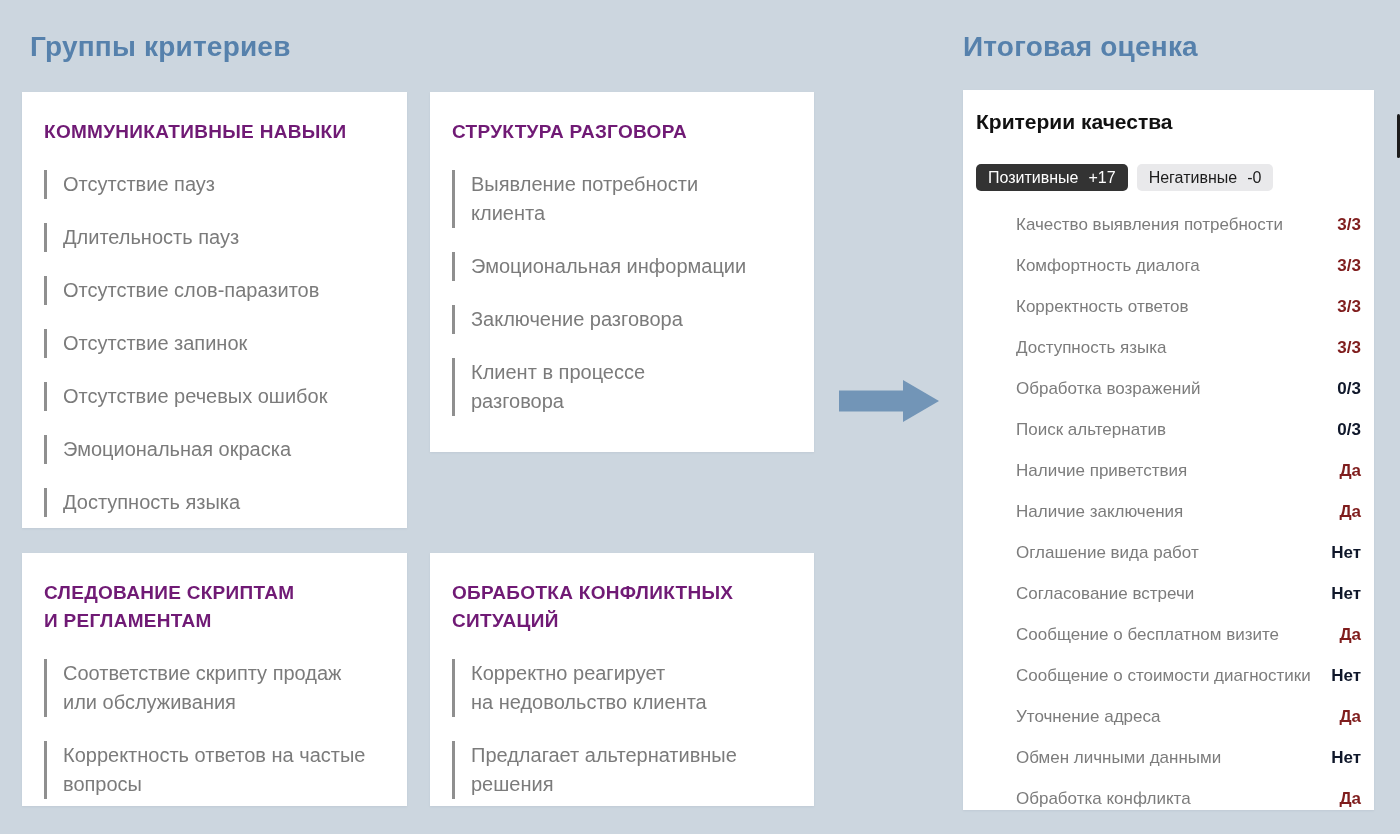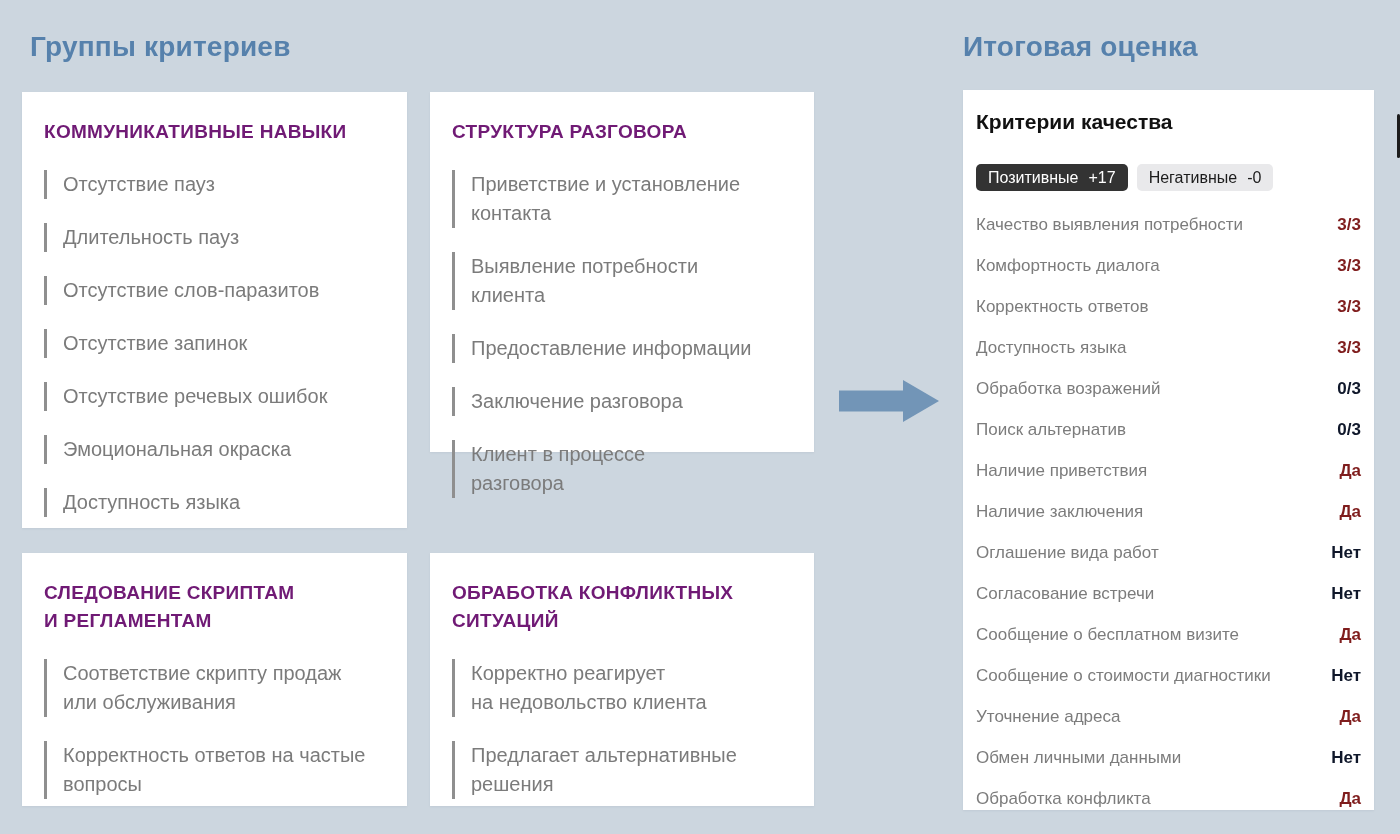--- a/index.html
+++ b/index.html
@@ -55,21 +55,21 @@
   .badge {
     display:inline-flex; align-items:center; gap:10px;
     height:27px; padding:0 12px; border-radius:5px;
     font-size:16px; white-space:nowrap;
   }
   .badge.dark  { background:#333333; color:#ffffff; }
   .badge.light { background:#e9e9eb; color:#1c1c1c; }
 
   .summary-rows { margin-top:13px; }
   .summary-row {
-    height:41px; display:flex; justify-content:space-between; align-items:center;
+    height:41px; display:flex; justify-content:space-between; align-items:center;margin-left:40px;
   }
   .row-label { font-size:17px; color:#7c7c7c; }
   .row-value { font-size:17px; font-weight:bold; color:#0f172a; }
   .row-value.positive { color:#7f1d1d; }
 
   .scrollbar-thumb {
     position:absolute; right:0; top:114px; width:3px; height:44px;
     background:#1c1c1c; border-radius:2px;
   }
 </style>
@@ -90,25 +90,23 @@
         <div class="card-item">Отсутствие запинок</div>
         <div class="card-item">Отсутствие речевых ошибок</div>
         <div class="card-item">Эмоциональная окраска</div>
         <div class="card-item">Доступность языка</div>
       </div>
   </section>
 
   <section class="card card-1">
     <h2 class="card-title">СТРУКТУРА РАЗГОВОРА</h2>
     <div class="card-items">
-        <div class="card-item">Приветствие и установление
-контакта</div>
         <div class="card-item">Выявление потребности
 клиента</div>
-        <div class="card-item">Предоставление информации</div>
+        <div class="card-item">Эмоциональная информации</div>
         <div class="card-item">Заключение разговора</div>
         <div class="card-item">Клиент в процессе
 разговора</div>
       </div>
   </section>
 
   <section class="card card-2">
     <h2 class="card-title">СЛЕДОВАНИЕ СКРИПТАМ
 И РЕГЛАМЕНТАМ</h2>
     <div class="card-items">

